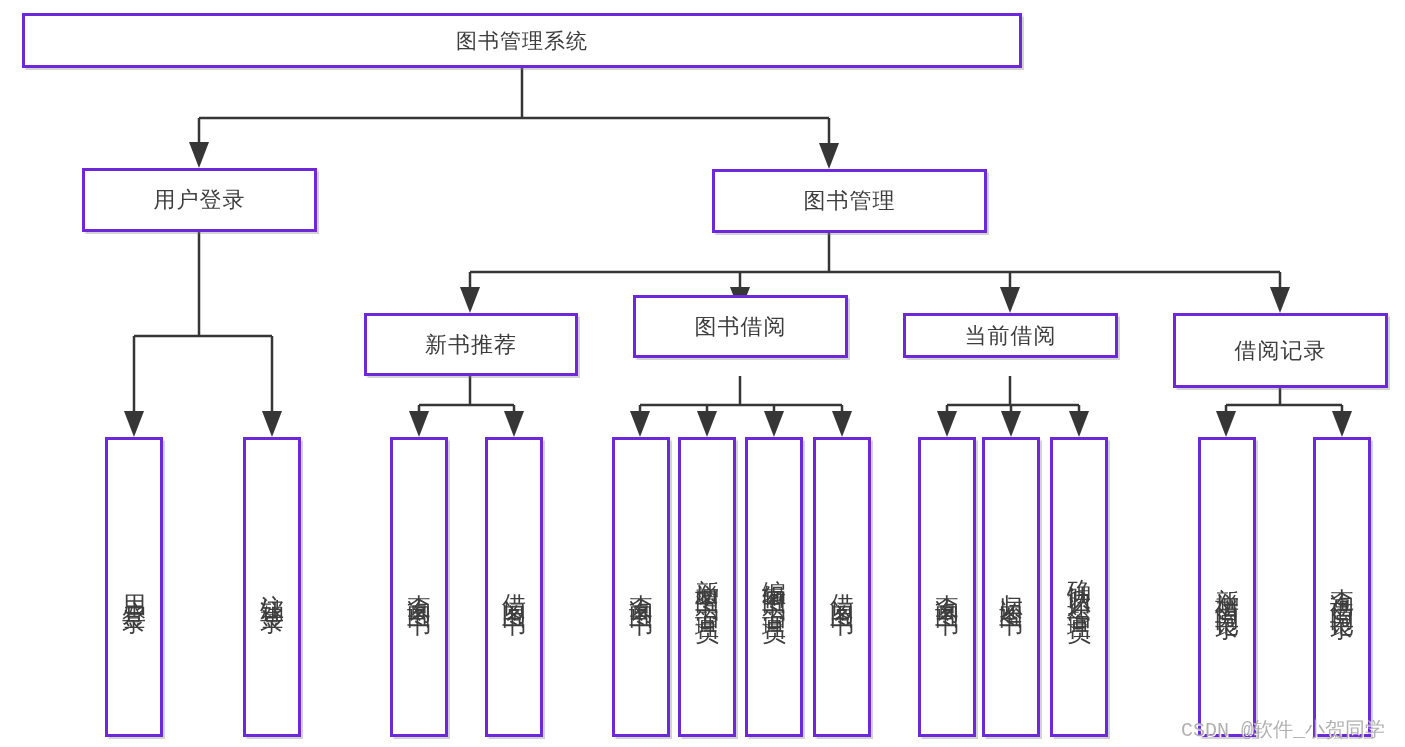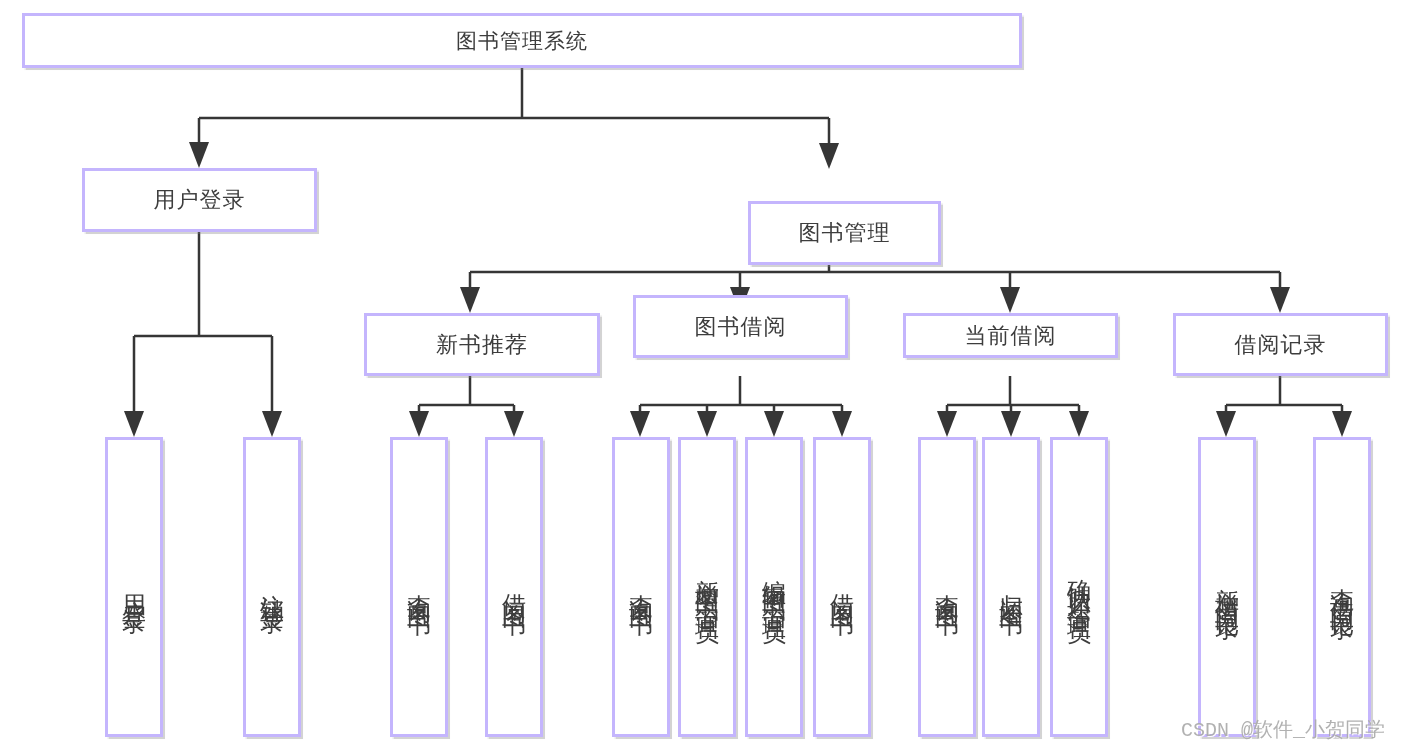--- a/index.html
+++ b/index.html
@@ -6,36 +6,36 @@
   .stage {
     position:relative; width:1405px; height:747px; background:#ffffff;
     font-family:"Liberation Sans","DejaVu Sans",sans-serif; overflow:hidden;
   }
   .wires { position:absolute; left:0; top:0; width:1405px; height:747px; pointer-events:none; }
   .wire  { stroke:#363636; stroke-width:2.5; fill:none; }
   .arrow { fill:#363636; stroke:none; }
 
   .box {
     position:absolute; box-sizing:border-box; background:#ffffff;
-    border:3px solid #c4b5fd; color:#3d3d3d;
+    border:3px solid #6d28d9; color:#3d3d3d;
     display:flex; align-items:center; justify-content:center;
     box-shadow:1.5px 1.5px 1px rgba(130,130,130,0.35);
   }
   .hbox { font-size:22px; letter-spacing:1px; white-space:nowrap; }
 
   
   .b-root      { left:22px;  top:13px;  width:1000px; height:55px; font-size:21px; }
   
   .b-login     { left:82px;  top:168px; width:235px; height:64px; }
-  .b-manage    { left:748px; top:169px; width:193px; height:64px;margin-top:32px; }
+  .b-manage    { left:712px; top:169px; width:275px; height:64px; }
   
-  .b-recommend { left:364px;  top:313px; width:236px; height:63px; }
+  .b-recommend { left:364px;  top:313px; width:214px; height:63px; }
   .b-borrow    { left:633px;  top:295px; width:215px; height:63px; }
   .b-current   { left:903px;  top:313px; width:215px; height:45px; }
-  .b-records   { left:1173px; top:313px; width:215px; height:63px; }
+  .b-records   { left:1173px; top:313px; width:215px; height:75px; }
 
   
   .vbox { top:437px; width:58px; height:300px; }
   .vbox span {
     writing-mode:vertical-rl; text-orientation:mixed;
     font-size:24px; line-height:1; letter-spacing:6px;
   }
   .v-login-user   { left:105px; }
   .v-login-logout { left:243px; }
   .v-rec-query    { left:390px; }

